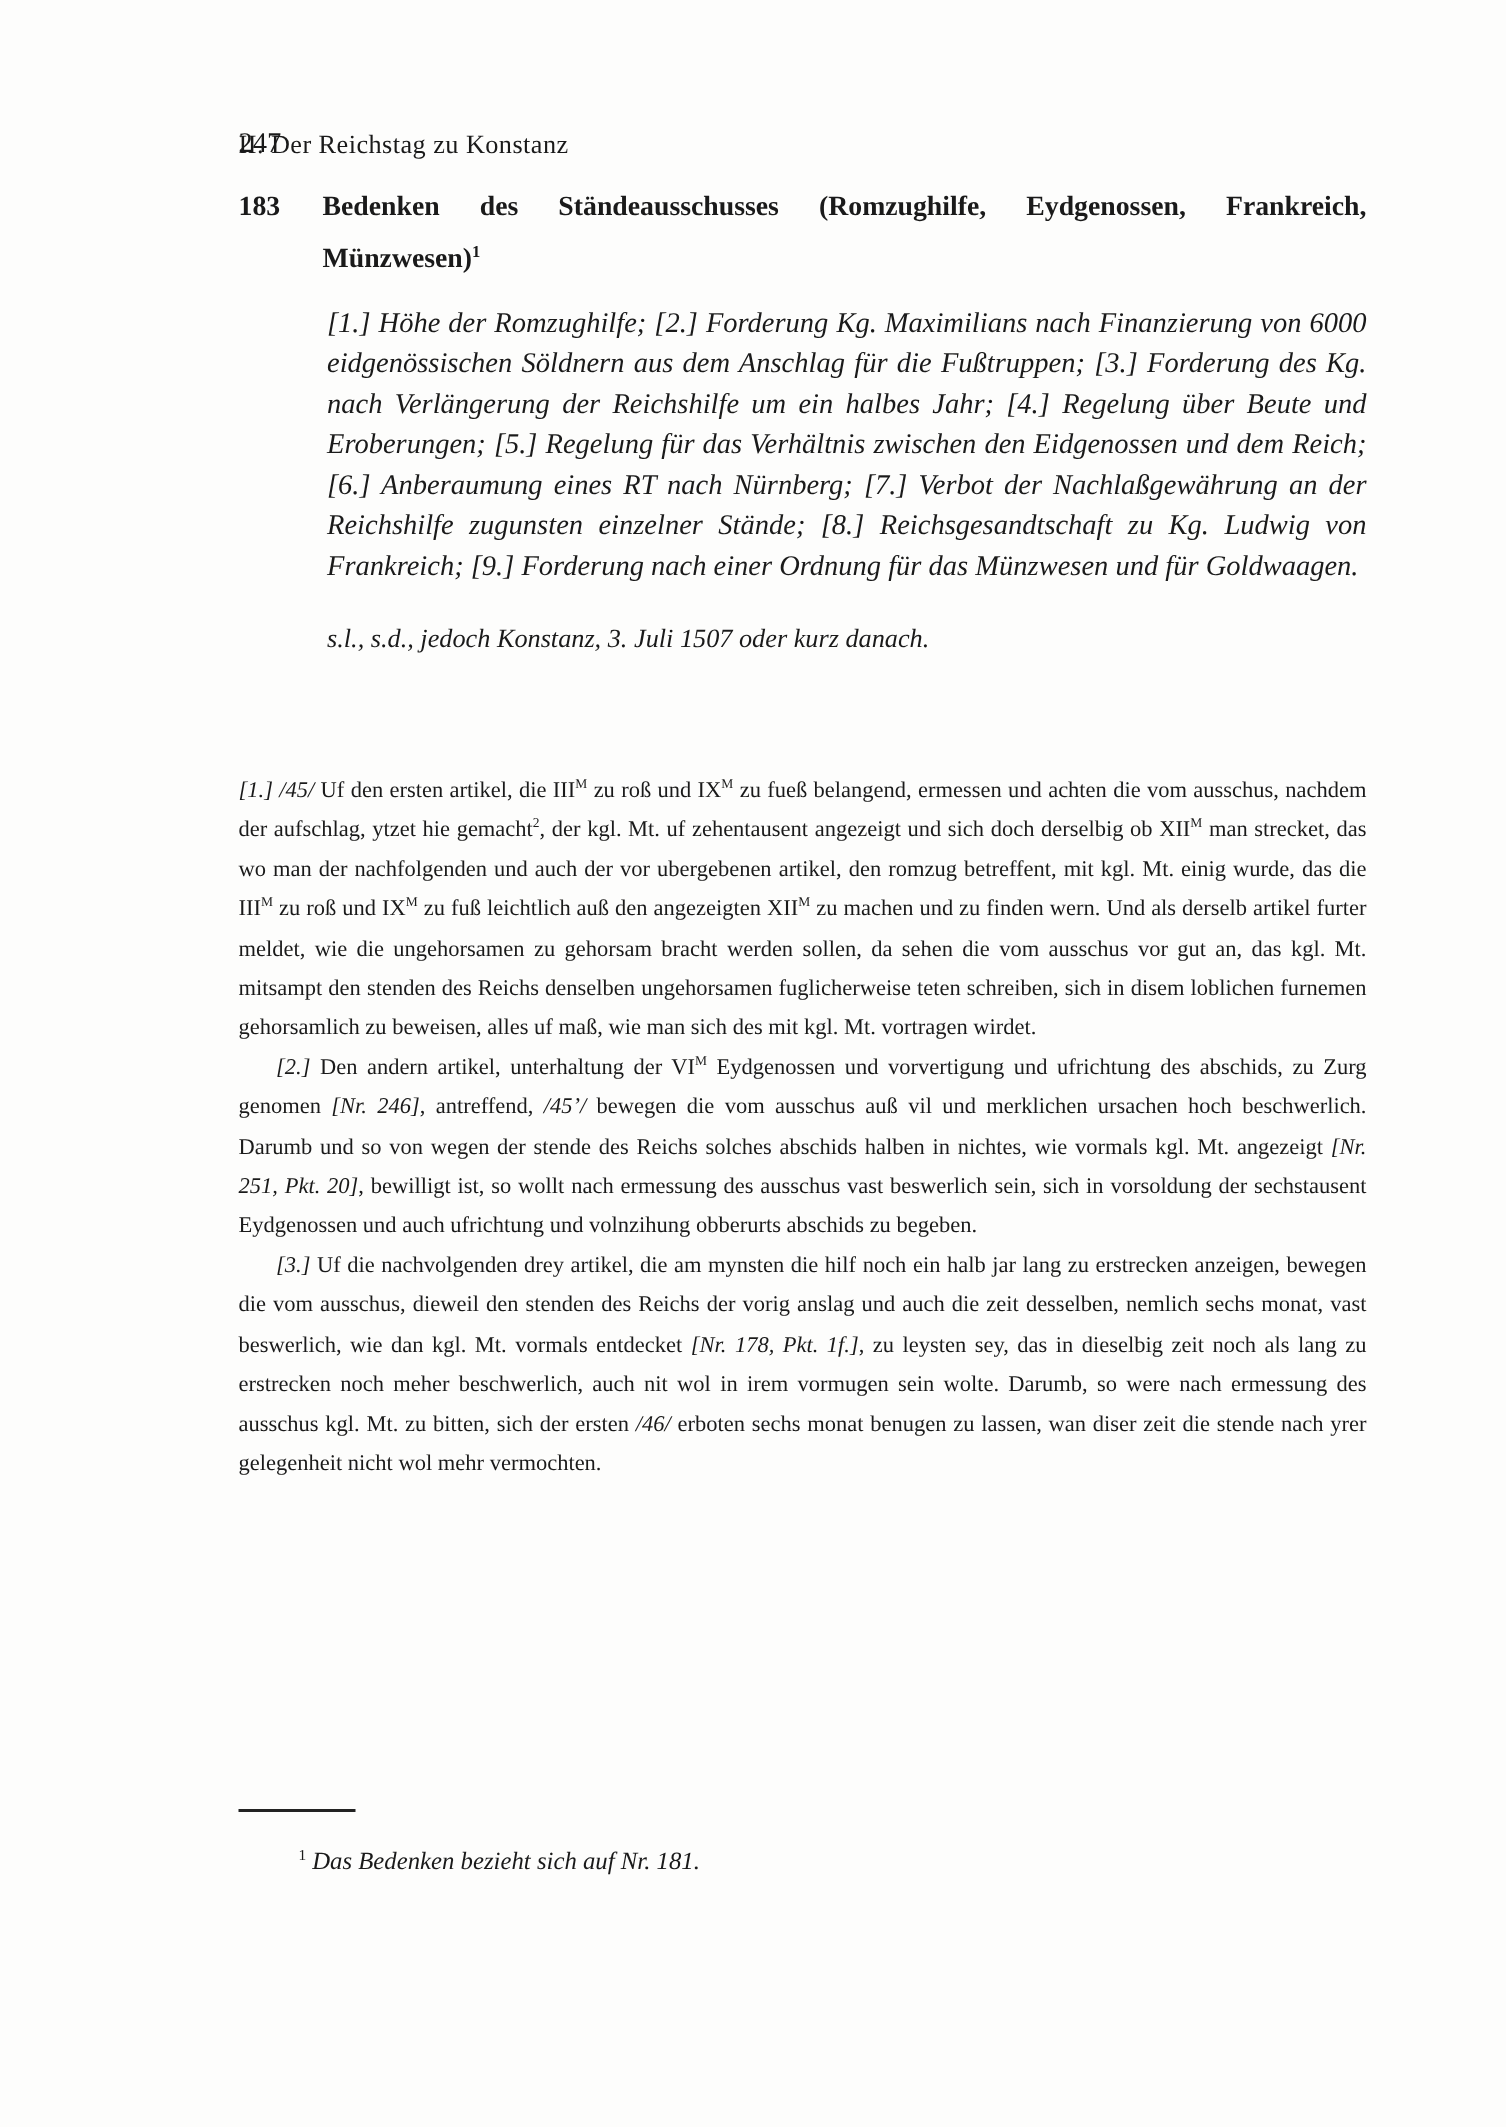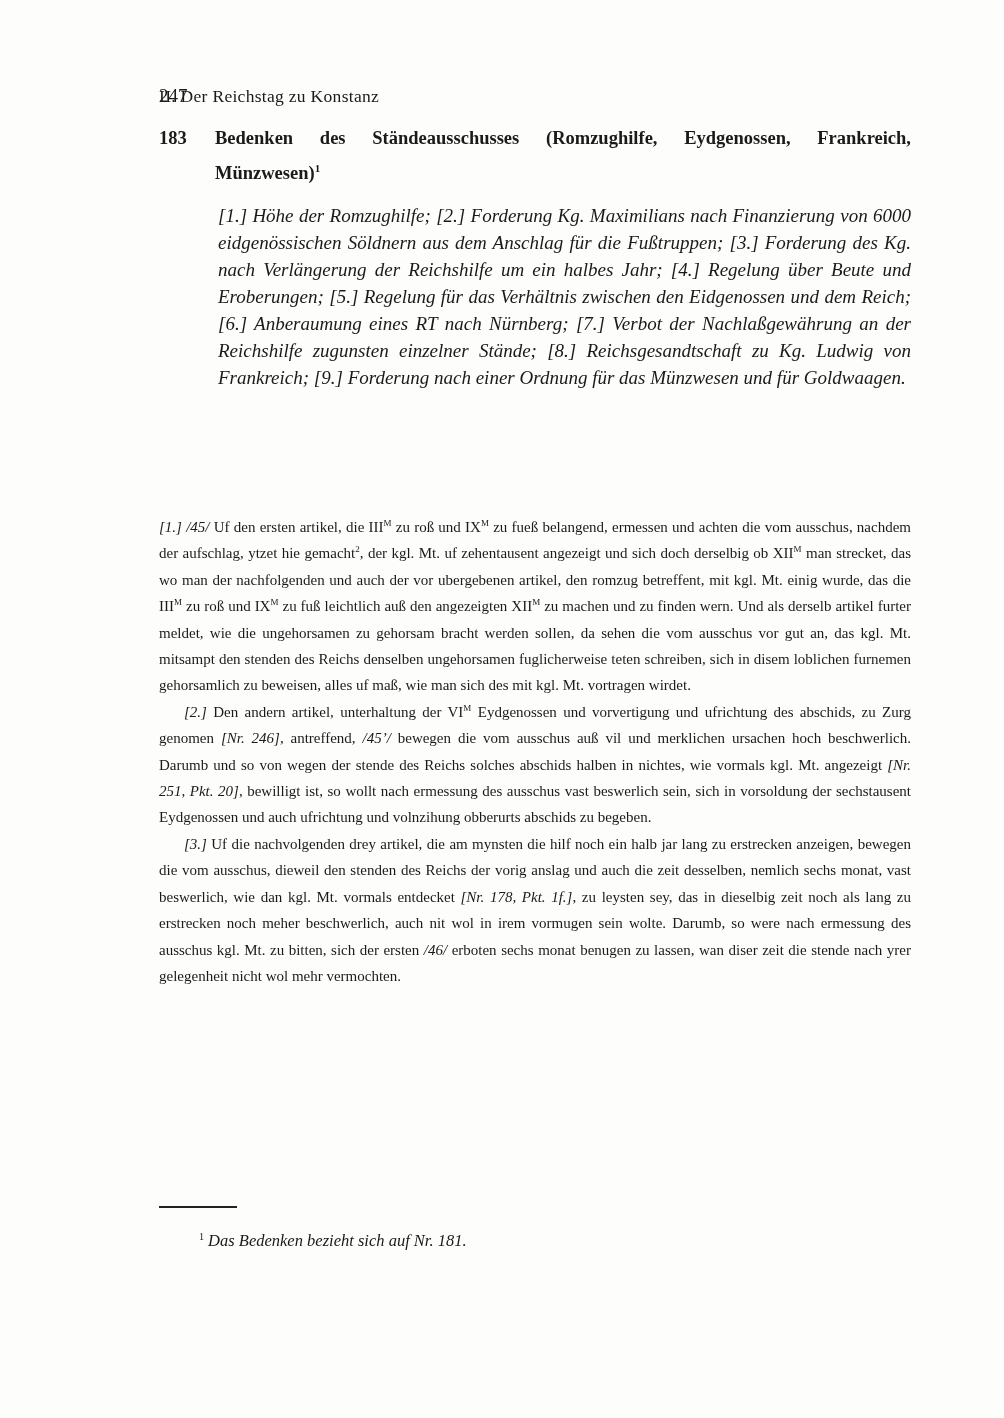--- a/index.html
+++ b/index.html
@@ -75,20 +75,21 @@
     <span class="heading-num">183</span>
     <div class="heading-text">
       <div class="heading-line1">Bedenken des Ständeausschusses (Romzughilfe, Eydgenossen, Frankreich,</div>
       <div class="heading-line2"><span>Münzwesen)</span><sup>1</sup></div>
     </div>
   </div>
 
   <div class="summary">[1.] Höhe der Romzughilfe; [2.] Forderung Kg. Maximilians nach Finanzierung von 6000 eidgenössischen Söldnern aus dem Anschlag für die Fußtruppen; [3.] Forderung des Kg. nach Verlängerung der Reichshilfe um ein halbes Jahr; [4.] Regelung über Beute und Eroberungen; [5.] Regelung für das Verhältnis zwischen den Eidgenossen und dem Reich; [6.] Anberaumung eines RT nach Nürnberg; [7.] Verbot der Nachlaßgewährung an der Reichshilfe zugunsten einzelner Stände; [8.] Reichsgesandtschaft zu Kg. Ludwig von Frankreich; [9.] Forderung nach einer Ordnung für das Münzwesen und für Goldwaagen.</div>
 
   <div class="source">
+    <p class="it">s.l., s.d., jedoch Konstanz, 3. Juli 1507 oder kurz danach.</p>
   </div>
 
   <div class="bodytext" id="body-text">
       <p><i>[1.] /45/ </i><span>Uf den ersten artikel, die III</span><span class="sup">M</span><span> zu roß und IX</span><span class="sup">M</span><span> zu fueß belangend, ermessen und achten die vom ausschus, nachdem der aufschlag, ytzet hie gemacht</span><span class="sup">2</span><span>, der kgl. Mt. uf zehentausent angezeigt und sich doch derselbig ob XII</span><span class="sup">M</span><span> man strecket, das wo man der nachfolgenden und auch der vor ubergebenen artikel, den romzug betreffent, mit kgl. Mt. einig wurde, das die III</span><span class="sup">M</span><span> zu roß und IX</span><span class="sup">M</span><span> zu fuß leichtlich auß den angezeigten XII</span><span class="sup">M</span><span> zu machen und zu finden wern. Und als derselb artikel furter meldet, wie die ungehorsamen zu gehorsam bracht werden sollen, da sehen die vom ausschus vor gut an, das kgl. Mt. mitsampt den stenden des Reichs denselben ungehorsamen fuglicherweise teten schreiben, sich in disem loblichen furnemen gehorsamlich zu beweisen, alles uf maß, wie man sich des mit kgl. Mt. vortragen wirdet.</span></p>
       <p class="indent"><i>[2.] </i><span>Den andern artikel, unterhaltung der VI</span><span class="sup">M</span><span> Eydgenossen und vorvertigung und ufrichtung des abschids, zu Zurg genomen </span><i>[Nr. 246]</i><span>, antreffend, </span><i>/45’/ </i><span>bewegen die vom ausschus auß vil und merklichen ursachen hoch beschwerlich. Darumb und so von wegen der stende des Reichs solches abschids halben in nichtes, wie vormals kgl. Mt. angezeigt </span><i>[Nr. 251, Pkt. 20]</i><span>, bewilligt ist, so wollt nach ermessung des ausschus vast beswerlich sein, sich in vorsoldung der sechstausent Eydgenossen und auch ufrichtung und volnzihung obberurts abschids zu begeben.</span></p>
       <p class="indent"><i>[3.] </i><span>Uf die nachvolgenden drey artikel, die am mynsten die hilf noch ein halb jar lang zu erstrecken anzeigen, bewegen die vom ausschus, dieweil den stenden des Reichs der vorig anslag und auch die zeit desselben, nemlich sechs monat, vast beswerlich, wie dan kgl. Mt. vormals entdecket </span><i>[Nr. 178, Pkt. 1f.]</i><span>, zu leysten sey, das in dieselbig zeit noch als lang zu erstrecken noch meher beschwerlich, auch nit wol in irem vormugen sein wolte. Darumb, so were nach ermessung des ausschus kgl. Mt. zu bitten, sich der ersten </span><i>/46/ </i><span>erboten sechs monat benugen zu lassen, wan diser zeit die stende nach yrer gelegenheit nicht wol mehr vermochten.</span></p>
     </div>
 
   <div class="fnrule"></div>
 

